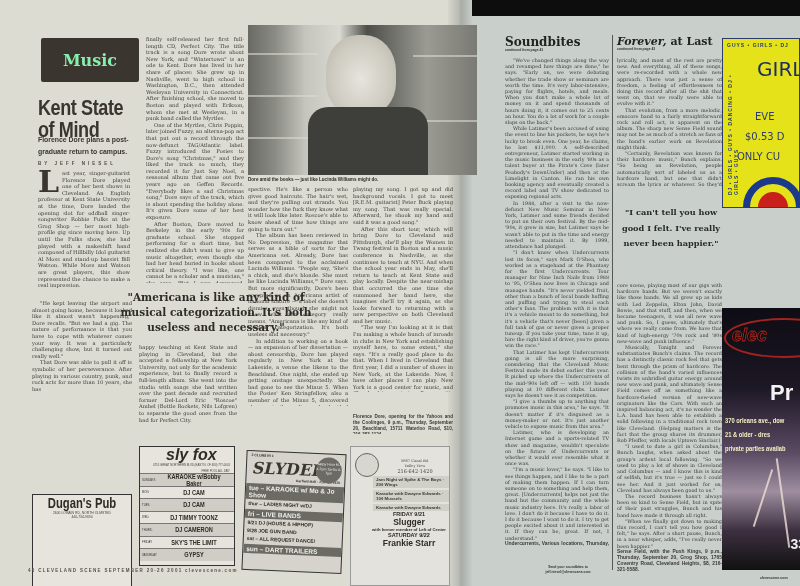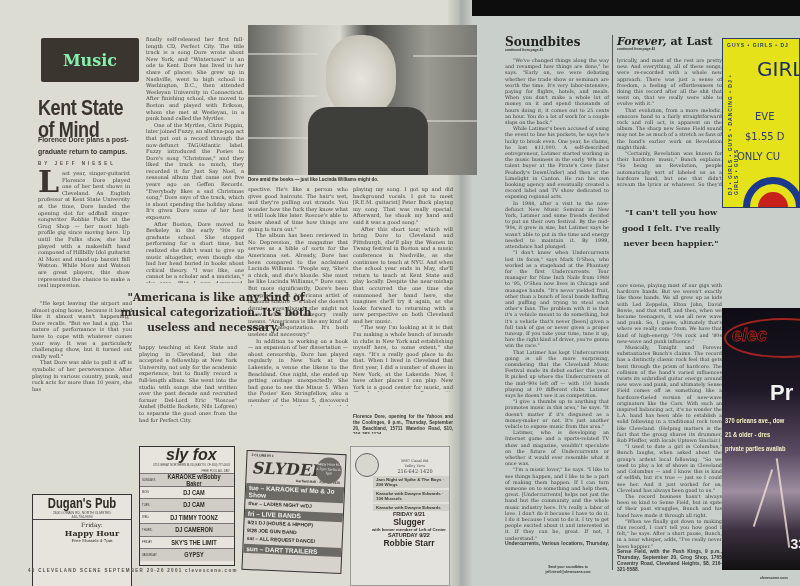--- a/index.html
+++ b/index.html
@@ -154,25 +154,20 @@
   <p>"The way I'm looking at it is that I'm making a whole bunch of inroads in clubs in New York and establishing myself here, to some extent," she says. "It's a really good place to do that. When I lived in Cleveland that first year, I did a number of shows in New York, at the Lakeside. Now, I have other places I can play. New York is a good center for music, and Cleveland is great, too. Because it's cheaper, Cleveland's almost an easier place to run the band from. It's great to have had a couple of years to solidify the band, but there's no reason it can't keep happening from Cleveland."</p>
 </div>
 <div class="col" style="left:353px; top:414px; width:100px; height:20px; font-family:'Liberation Sans',sans-serif; font-weight:bold; font-size:4.6px; line-height:6px;">Florence Dore, opening for the Yahoos and the Coolinges, 9 p.m., Thursday, September 20, Beachland, 15711 Waterloo Road, $10, 216-383-1124.</div>
 
 <div class="pullquote" style="left:106px; top:290px; width:220px;">"Americana is like any kind of musical categorization. It's both useless and necessary."</div>
 
 <div class="ad ad-dugans">
   <div class="title">Dugan's Pub</div>
   <div class="addr">2600 LORAIN RD, NORTH OLMSTED</div>
   <div class="addr">440-734-9694</div>
-  <div class="sec" style="padding-left:20px;">
-    <div style="font-size:6px;">Friday:</div>
-    <div style="font-size:8px; font-weight:bold;">Happy Hour</div>
-    <div style="font-size:4px;">Free Mussels 4-7pm</div>
-  </div>
 </div>
 
 <div class="ad ad-slyfox">
   <div class="title">sly fox</div>
   <div class="addr">4755 GREAT NORTHERN BLVD (EAST N. OF 480) 777-0001</div>
   <div class="addr" style="margin-top:2px;">FREE POOL ALL DAY!</div>
   <div class="row shade">
       <span class="day">SUNDAYS</span>
       <span class="act">KARAOKE w/Bobby Baker</span>
     </div>
@@ -223,21 +218,21 @@
     <div>Valley View</div>
     <div style="font-size:5px;">216-642-1420</div>
   </div>
   <div class="ev">Jam Night w/ Spike &amp; The Boys · 20¢ Wings</div>
   <div class="ev">Karaoke with Dwayne Edwards · 10¢ Mussels</div>
   <div class="ev">Karaoke with Dwayne Edwards</div>
   <div class="big" style="font-size:5.5px;">FRIDAY 9/21</div>
   <div class="big" style="font-size:8.5px;">Slugger</div>
   <div class="big" style="font-size:4.2px;">with former member of Left of Center</div>
   <div class="big" style="font-size:5.5px;">SATURDAY 9/22</div>
-  <div class="big" style="font-size:8.5px;">Robbie Starr</div>
+  <div class="big" style="font-size:8.5px;">Frankie Starr</div>
 </div>
 
 <div class="footer-left">46 CLEVELAND SCENE   SEPTEMBER 20-26 2001   clevescene.com</div>
 
 <div class="soundbites-head">Soundbites</div>
 <div class="soundbites-sub">continued from page 41</div>
 <div class="col" style="left:505px; top:57px; width:104px; height:490px; font-size:4.9px; line-height:6.2px;">
   <p>"We've changed things along the way and revamped how things are done," he says. "Early on, we were debating whether the trade show or seminars are worth the time. It's very labor-intensive, paying for flights, hotels, and meals. When you don't make a whole lot of money on it and spend thousands of hours doing it, it comes out to 25 cents an hour. You do a lot of work for a couple slaps on the back."</p>
   <p>While Latimer's been accused of using the event to line his pockets, he says he's lucky to break even. One year, he claims, he lost $11,000. A self-described entrepreneur, Latimer started working in the music business in the early '80s as a talent buyer at the Pirate's Cove (later Peabody's DownUnder) and then at the Limelight in Canton. He ran his own booking agency and eventually created a record label and TV show dedicated to exposing regional acts.</p>
   <p>In 1988, after a visit to the now-defunct New Music Seminar in New York, Latimer and some friends decided to put on their own festival. By the mid-'90s, it grew in size, but Latimer says he wasn't able to put in the time and energy needed to maintain it. By 1999, attendance had plunged.</p>
@@ -270,21 +265,21 @@
   <p>The record business hasn't always been so kind to Sense Field, but in spite of their past struggles, Bunch and his band have made it through all right.</p>
   <p>"When we finally got down to making this record, I can't tell you how good I felt," he says. After a short pause, Bunch, in a near whisper, adds, "I've really never been happier."</p>
   <p style="font-family:'Liberation Sans',sans-serif; font-weight:bold; text-indent:0;">Sense Field, with the Push Kings, 9 p.m., Thursday, September 20, Grog Shop, 1765 Coventry Road, Cleveland Heights, $8, 216-321-5588.</p>
 </div>
 
 <div class="ad-girls">
   <div class="topstrip">GUYS • GIRLS • DJ</div>
   <div class="sidestrip">DJ • GIRLS • GUYS • DANCING • DJ • GIRLS • GUYS</div>
   <div class="brand">GIRL</div>
   <div class="line" style="top:72px; left:32px;">EVE</div>
-  <div class="line" style="top:92px; left:22px;">$1.55 D</div>
+  <div class="line" style="top:92px; left:22px;">$0.53 D</div>
   <div class="line" style="top:112px; left:14px;">ONLY CU</div>
   <div class="target" style="top:138px;"></div>
 </div>
 
 <div class="ad-elec">
   <div class="logo-ring"></div>
   <div class="logo">elec</div>
   <div class="pr">Pr</div>
   <div class="info" style="top:108px;">370 orleans ave., dow</div>
   <div class="info" style="top:122px;">21 &amp; older - dres</div>

